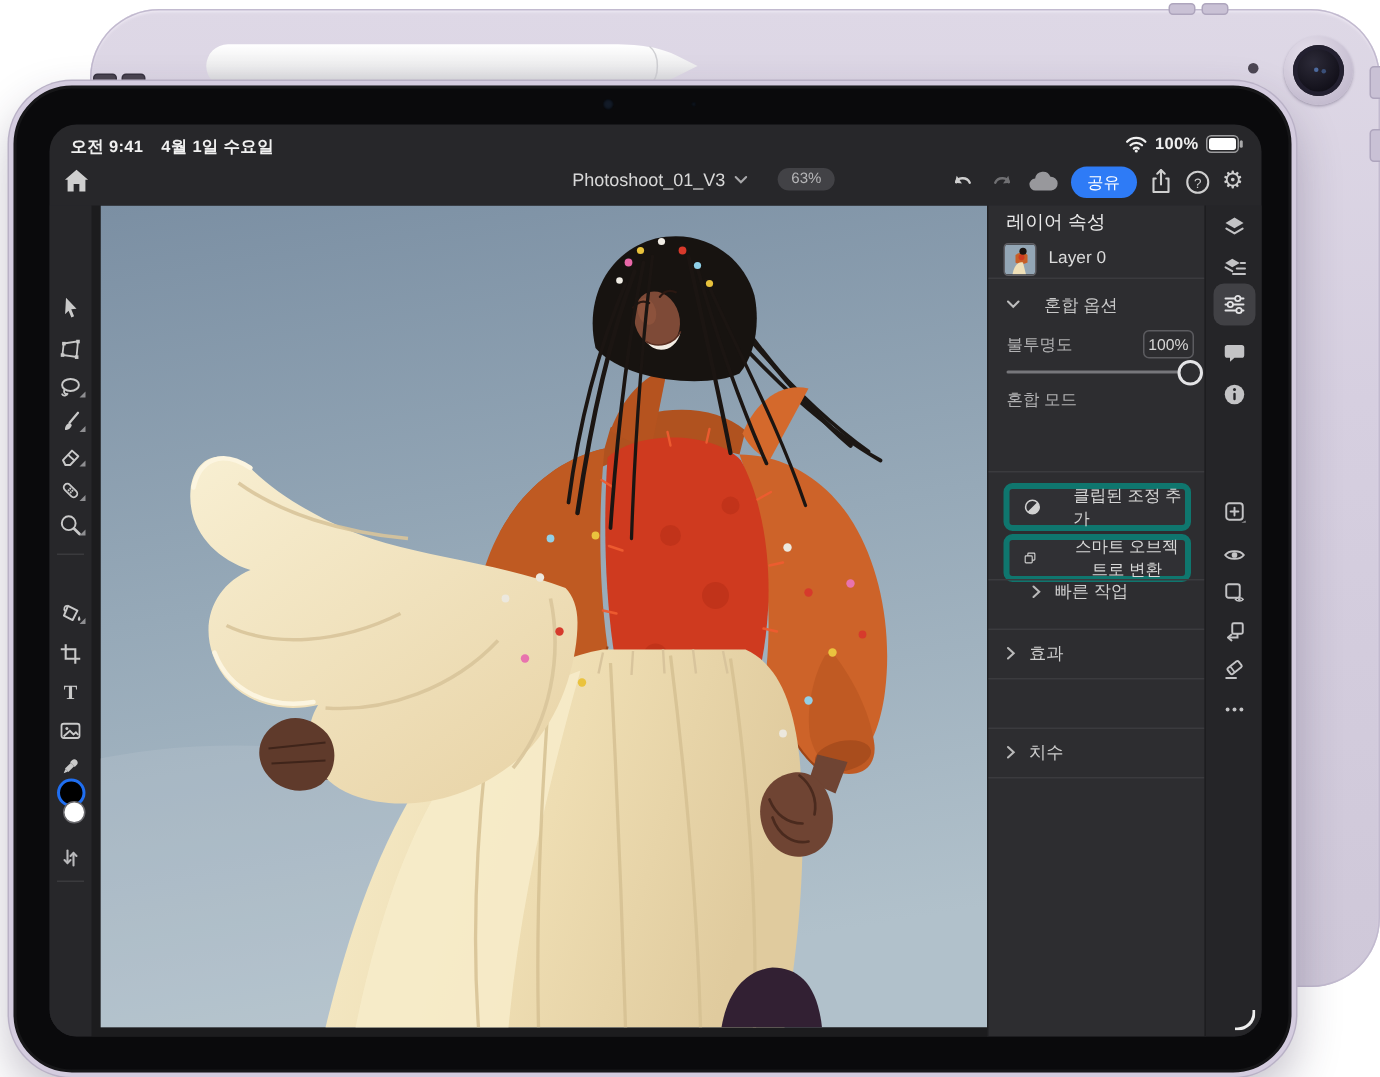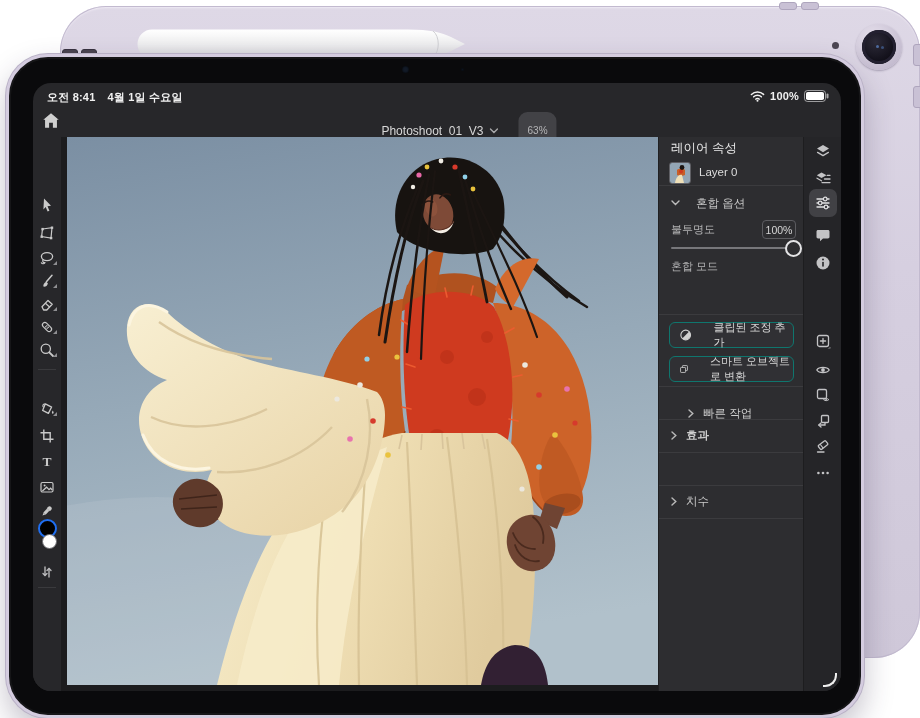--- a/index.html
+++ b/index.html
@@ -26,21 +26,21 @@
   .front-cam{position:absolute;border-radius:50%;background:#131b28;box-shadow:inset 0 0 2px #000;}
 
   
   .screen{position:absolute;left:24px;top:26px;width:808px;height:608px;border-radius:18px;
     background:#27272a;overflow:hidden;}
   .sb-text{font-size:11px;font-weight:700;color:#f0f0f0;letter-spacing:.2px;}
   .sb-right{position:absolute;right:12px;top:7px;display:flex;align-items:center;gap:5px;}
   .title-group{position:absolute;left:436px;top:29px;transform:translateX(-50%);
     display:flex;align-items:center;gap:20px;}
   .doc-title{font-size:12px;color:#d8d8d8;display:flex;align-items:center;gap:6px;}
-  .zoom-badge{background:#424246;border-radius:9px;padding:13px 9px;font-size:10px;color:#b6b6b8;}
+  .zoom-badge{background:#424246;border-radius:9px;padding:2px 9px;font-size:10px;color:#b6b6b8;}
   .topbar-right{position:absolute;right:12px;top:26px;height:24px;display:flex;align-items:center;gap:8px;}
   .share-pill{background:#2e7bf6;color:#fff;font-size:11px;font-weight:500;border-radius:11px;
     height:21px;display:flex;align-items:center;padding:0 11px;}
   .gear-glyph{font-size:16px;color:#cfcfcf;line-height:16px;}
 
   
   .tools{position:absolute;left:0;top:54px;bottom:0;width:28px;background:#27272a;}
   .tool{position:absolute;left:6px;width:16px;height:16px;}
   .tri{position:absolute;right:-2px;bottom:-1px;width:0;height:0;
        border-left:4px solid transparent;border-bottom:4px solid #8f8f92;}
@@ -60,21 +60,21 @@
   .pdiv{position:absolute;left:0;right:0;height:1px;background:#3b3b3e;}
   .p-row-label{display:flex;align-items:center;gap:16px;font-size:11.5px;color:#c8c8c8;}
   .small-label{position:absolute;left:12px;font-size:11px;color:#b2b2b4;}
   .val-box{position:absolute;right:8px;width:32px;height:17px;border:1px solid #5c5c60;border-radius:4px;
     font-size:10.5px;color:#d6d6d6;display:flex;align-items:center;justify-content:center;}
   .slider-track{position:absolute;left:12px;top:110px;width:119px;height:2px;background:#77777b;border-radius:1px;}
   .slider-knob{position:absolute;left:126px;top:103px;width:13px;height:13px;border-radius:50%;
     border:2px solid #e4e4e6;background:#2d2d30;}
   .dropdown{position:absolute;left:10px;right:10px;top:143px;height:21px;border:1px solid #5c5c60;border-radius:5px;
     background:#333337;display:flex;align-items:center;padding:0 9px;font-size:11.5px;color:#d8d8d8;}
-  .p-btn{position:absolute;left:10px;right:10px;height:24px;border:1px solid #0f766e;border-radius:6px;
+  .p-btn{position:absolute;left:10px;right:10px;height:24px;border:4px solid #0f766e;border-radius:6px;
     display:flex;align-items:center;gap:21px;padding:0 0 0 9px;font-size:11px;color:#d8d8d8;background:#303034;}
   .section{position:absolute;left:0;right:0;height:33px;display:flex;align-items:center;gap:9px;
     padding-left:12px;font-size:11.5px;color:#cecece;box-sizing:border-box;}
 
   
   .strip{position:absolute;left:770px;top:54px;bottom:0;width:38px;background:#252528;border-left:1px solid #1d1d1f;}
   .strip-ic{position:absolute;left:11px;width:16px;height:16px;}
   .sel-bg{position:absolute;left:5px;top:52px;width:28px;height:28px;border-radius:7px;background:#414145;}
   .resize-arc{position:absolute;right:5px;bottom:4px;width:12px;height:12px;
     border-right:2.5px solid #efefef;border-bottom:2.5px solid #efefef;border-bottom-right-radius:12px;}
@@ -111,21 +111,21 @@
     <path d="M297,3 C304,8 304,24 297,29" stroke="#cfcfd3" stroke-width="1" fill="none"></path>
   </svg>
 
   <div class="front-ipad">
     <div class="front-cam" style="left:393px;top:9px;width:7px;height:7px;"></div>
     <div class="front-cam" style="left:452px;top:11px;width:3px;height:3px;"></div>
 
     <div class="screen">
 
       <div class="abs" style="left:14px;top:7px;display:flex;gap:12px;">
-        <span class="sb-text">오전 8:41</span>
+        <span class="sb-text">오전 9:41</span>
         <span class="sb-text">4월 1일 수요일</span>
       </div>
       <div class="sb-right">
         <svg width="15" height="12" viewBox="0 0 16 12">
           <g stroke="#f0f0f0" stroke-width="1.6" fill="none" stroke-linecap="round">
             <path d="M1.5,4.4 a9.2,9.2 0 0 1 13,0"></path>
               <path d="M3.9,6.9 a5.8,5.8 0 0 1 8.2,0"></path>
               <path d="M6.3,9.3 a2.4,2.4 0 0 1 3.4,0"></path>
           </g>
             <circle cx="8" cy="11" r="1.1" fill="#f0f0f0"></circle>
@@ -145,20 +145,46 @@
       <div class="title-group">
         <span class="doc-title">
           <span>Photoshoot_01_V3</span>
           <svg width="9" height="6" viewBox="0 0 9 6">
             <path d="M1,1 L4.5,4.5 L8,1" stroke="#a8a8aa" stroke-width="1.4" fill="none" stroke-linecap="round"></path>
           </svg>
         </span>
         <span class="zoom-badge">63%</span>
       </div>
 
+      <div class="topbar-right">
+        <svg width="18" height="16" viewBox="0 0 18 16">
+          <path d="M4.5,8.5 C5,5.5 11.5,4.3 13.5,8.8" stroke="#cfcfcf" stroke-width="1.6" fill="none" stroke-linecap="round"></path>
+          <path d="M4.8,4.2 L3.6,8.9 L8.3,9.4 Z" fill="#cfcfcf"></path>
+        </svg>
+        <svg width="18" height="16" viewBox="0 0 18 16">
+          <path d="M13.5,8.5 C13,5.5 6.5,4.3 4.5,8.8" stroke="#707073" stroke-width="1.6" fill="none" stroke-linecap="round"></path>
+          <path d="M13.2,4.2 L14.4,8.9 L9.7,9.4 Z" fill="#707073"></path>
+        </svg>
+        <svg width="21" height="15" viewBox="0 0 21 15">
+          <path d="M5.5,13 a4,4 0 0 1 -0.4,-8 a5.3,5.3 0 0 1 10.2,-1.1 a3.7,3.7 0 0 1 0.5,9.1 Z" fill="#98989c"></path>
+        </svg>
+        <div class="share-pill">공유</div>
+        <svg width="16" height="18" viewBox="0 0 16 18">
+          <g stroke="#cfcfcf" stroke-width="1.4" fill="none" stroke-linecap="round" stroke-linejoin="round">
+            <path d="M4.5,7 H3 V16 H13 V7 H11.5"></path>
+              <path d="M8,1.5 V11"></path>
+              <path d="M5.5,3.8 L8,1.4 L10.5,3.8"></path>
+          </g>
+        </svg>
+        <svg width="17" height="17" viewBox="0 0 17 17">
+          <circle cx="8.5" cy="8.5" r="7" stroke="#cfcfcf" stroke-width="1.4" fill="none"></circle>
+          <text x="8.5" y="12" text-anchor="middle" font-size="9" font-family="Liberation Sans, sans-serif" fill="#cfcfcf">?</text>
+        </svg>
+        <span class="gear-glyph">⚙</span>
+      </div>
 
       <div class="tools">
         <svg class="tool" style="top:60px;" viewBox="0 0 16 16">
           <path d="M5,1.5 L12,8.8 L8.5,9.2 L10.4,13.8 L8.6,14.6 L6.7,10.1 L4.4,12.5 Z" fill="#c9c9c9"></path>
         </svg>
         <svg class="tool" style="top:88px;" viewBox="0 0 16 16">
           <path d="M3.5,4 L13,2.6 L12,13 L2.6,11.6 Z" stroke="#c9c9c9" stroke-width="1.2" fill="none"></path>
           <g fill="#c9c9c9">
               <rect x="2.4" y="2.9" width="2.4" height="2.4"></rect>
               <rect x="11.8" y="1.5" width="2.4" height="2.4"></rect>
@@ -430,37 +456,37 @@
         <div class="small-label" style="top:122px;">혼합 모드</div>
         <div class="pdiv" style="top:177px;"></div>
 
         <div class="p-btn" style="top:185px;">
           <svg width="14" height="14" viewBox="0 0 16 16">
             <circle cx="8" cy="8" r="5.8" stroke="#d0d0d0" stroke-width="1.3" fill="none"></circle>
             <path d="M12.1,3.9 A5.8,5.8 0 0 1 3.9,12.1 Z" fill="#d0d0d0"></path>
           </svg>
           <span>클립된 조정 추가</span>
         </div>
-        <div class="p-btn" style="top:219px;">
+        <div class="p-btn" style="top:219px;text-align:center;">
           <svg width="14" height="14" viewBox="0 0 16 16">
             <rect x="5.5" y="2.5" width="8" height="8" rx="1" stroke="#d0d0d0" stroke-width="1.3" fill="none"></rect>
             <rect x="2.5" y="5.5" width="8" height="8" rx="1" stroke="#d0d0d0" stroke-width="1.3" fill="#2d2d30"></rect>
           </svg>
           <span>스마트 오브젝트로 변환</span>
         </div>
 
         <div class="pdiv" style="top:249px;"></div>
-        <div class="section" style="top:260px;padding-left:29px;">
+        <div class="section" style="top:241px;padding-left:29px;">
           <svg width="6" height="9" viewBox="0 0 6 9">
             <path d="M1,1 L4.8,4.5 L1,8" stroke="#b9b9b9" stroke-width="1.4" fill="none" stroke-linecap="round"></path>
           </svg>
           <span>빠른 작업</span>
         </div>
         <div class="pdiv" style="top:282px;"></div>
-        <div class="section" style="top:282px;font-weight:bold;">
+        <div class="section" style="top:282px;">
           <svg width="6" height="9" viewBox="0 0 6 9">
             <path d="M1,1 L4.8,4.5 L1,8" stroke="#b9b9b9" stroke-width="1.4" fill="none" stroke-linecap="round"></path>
           </svg>
           <span>효과</span>
         </div>
         <div class="pdiv" style="top:315px;"></div>
         <div class="pdiv" style="top:348px;"></div>
         <div class="section" style="top:348px;">
           <svg width="6" height="9" viewBox="0 0 6 9">
             <path d="M1,1 L4.8,4.5 L1,8" stroke="#b9b9b9" stroke-width="1.4" fill="none" stroke-linecap="round"></path>

